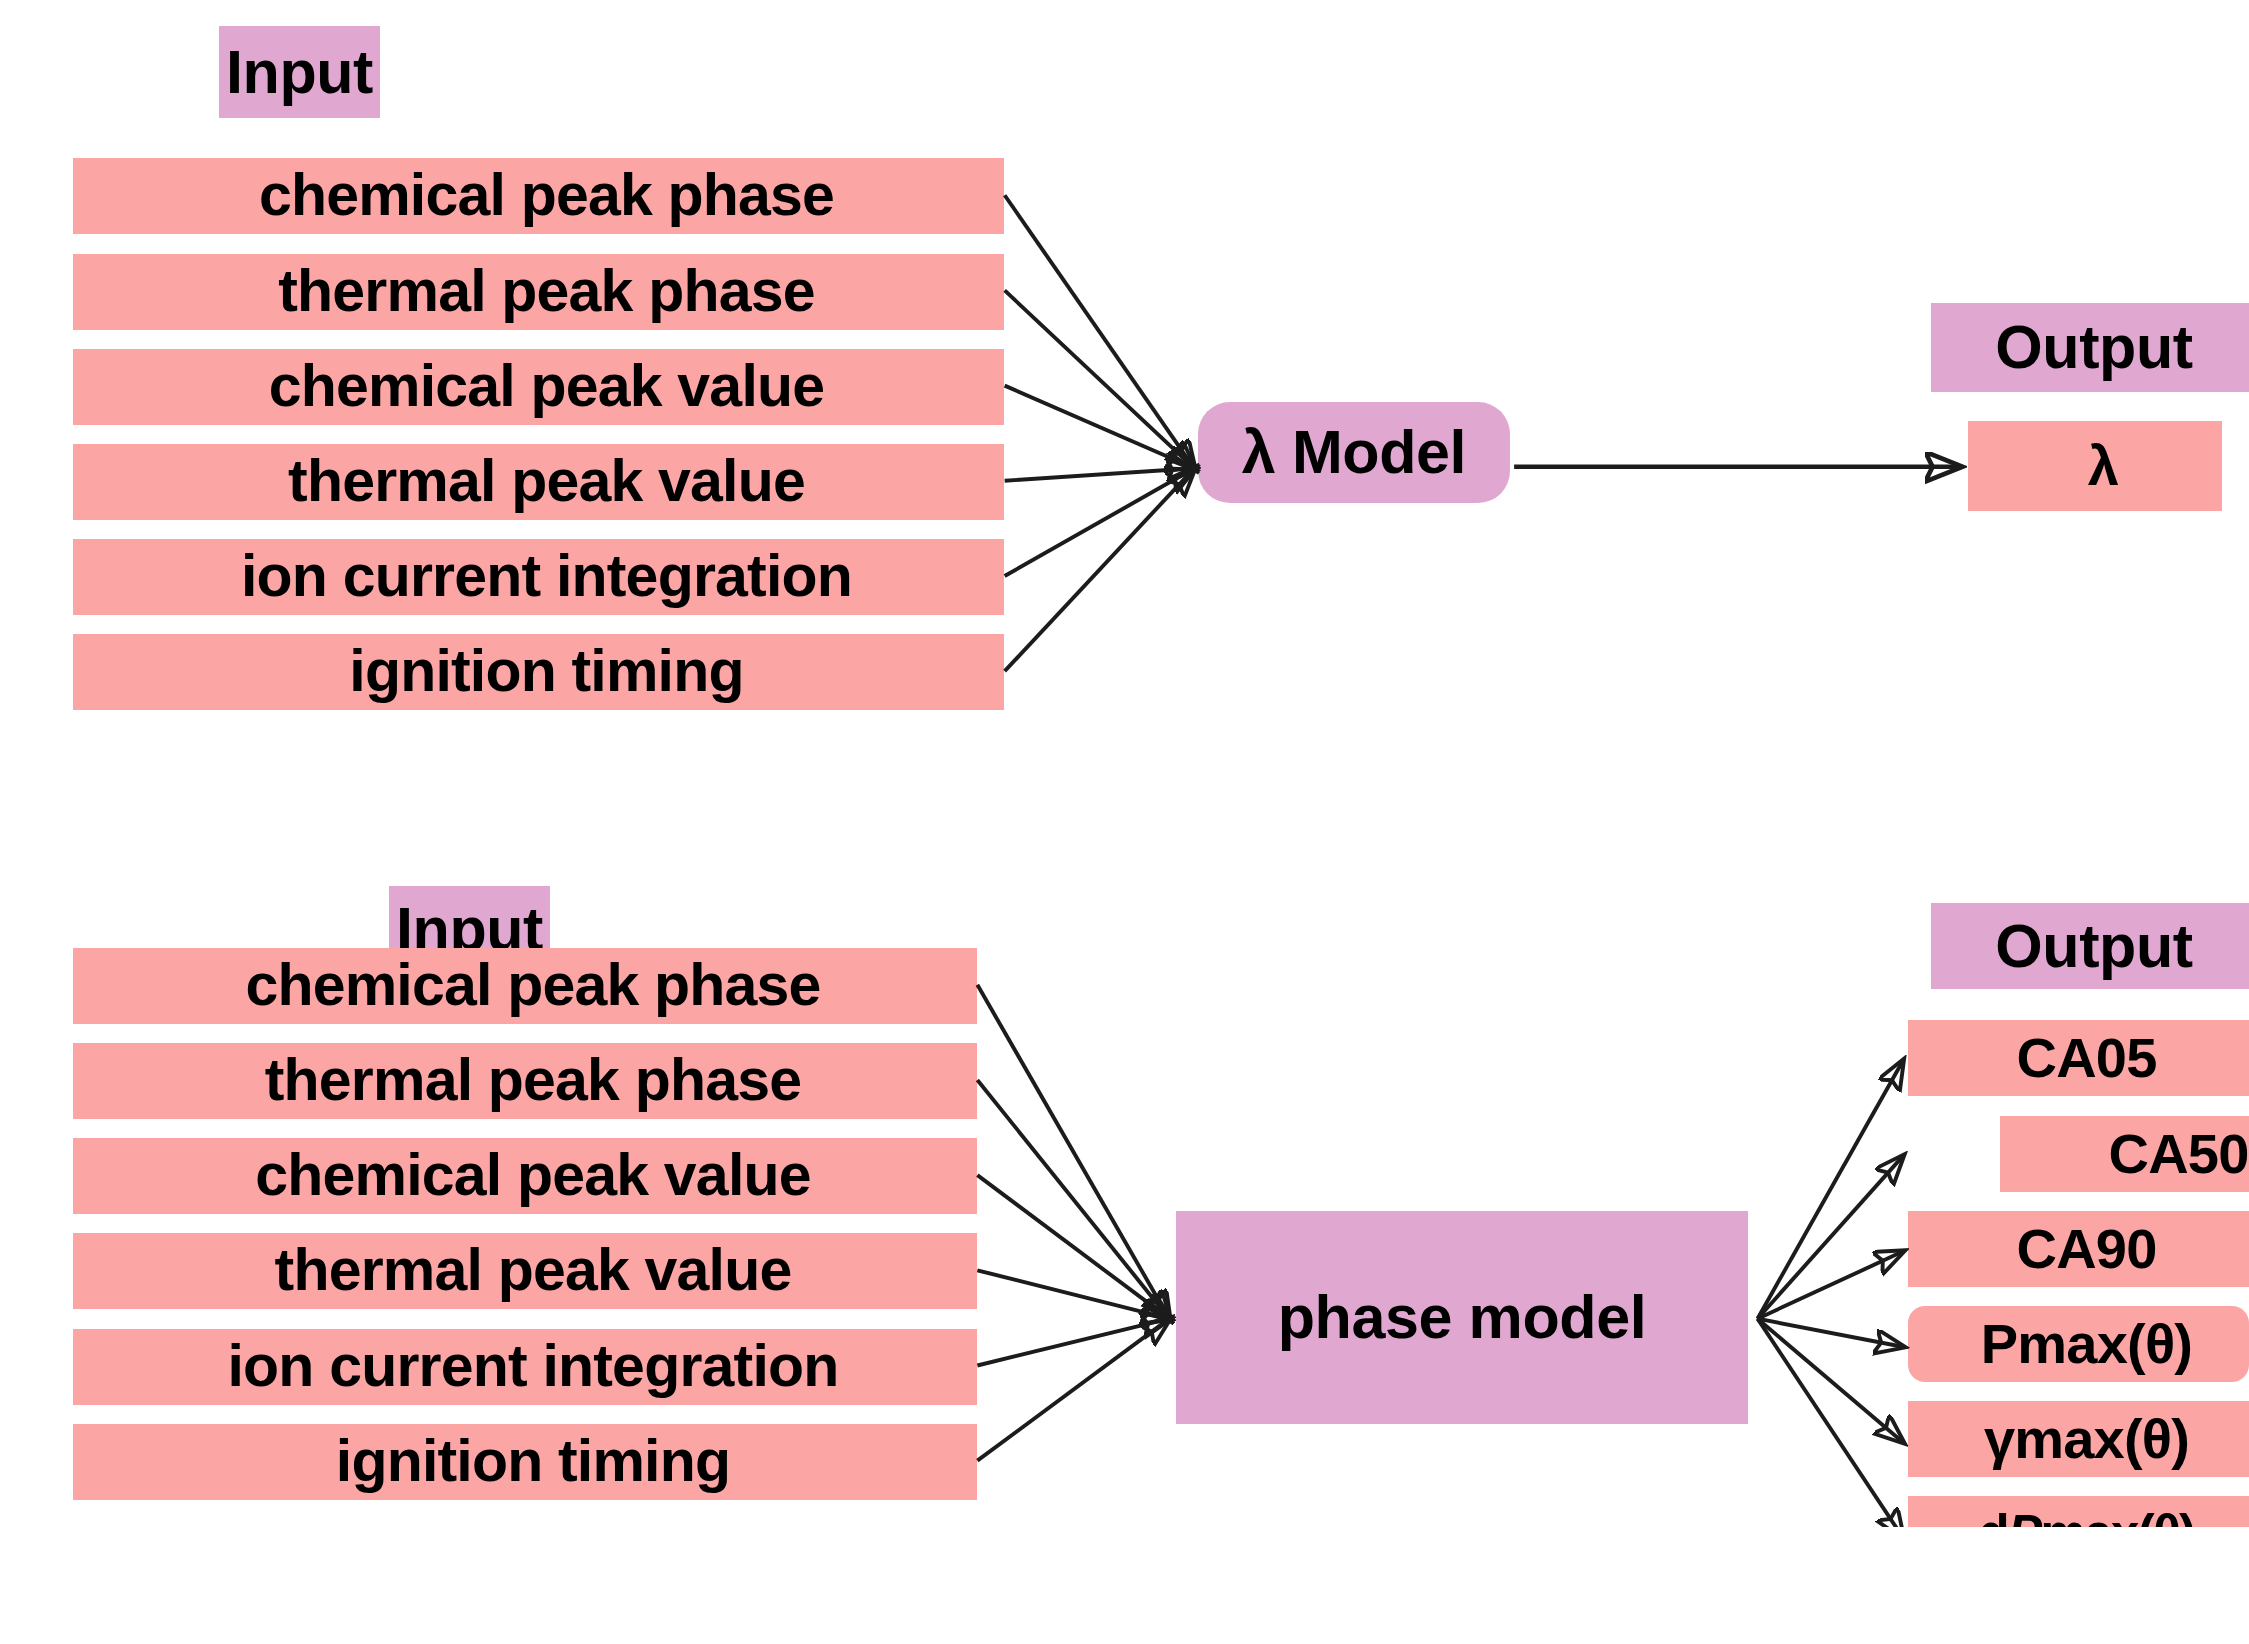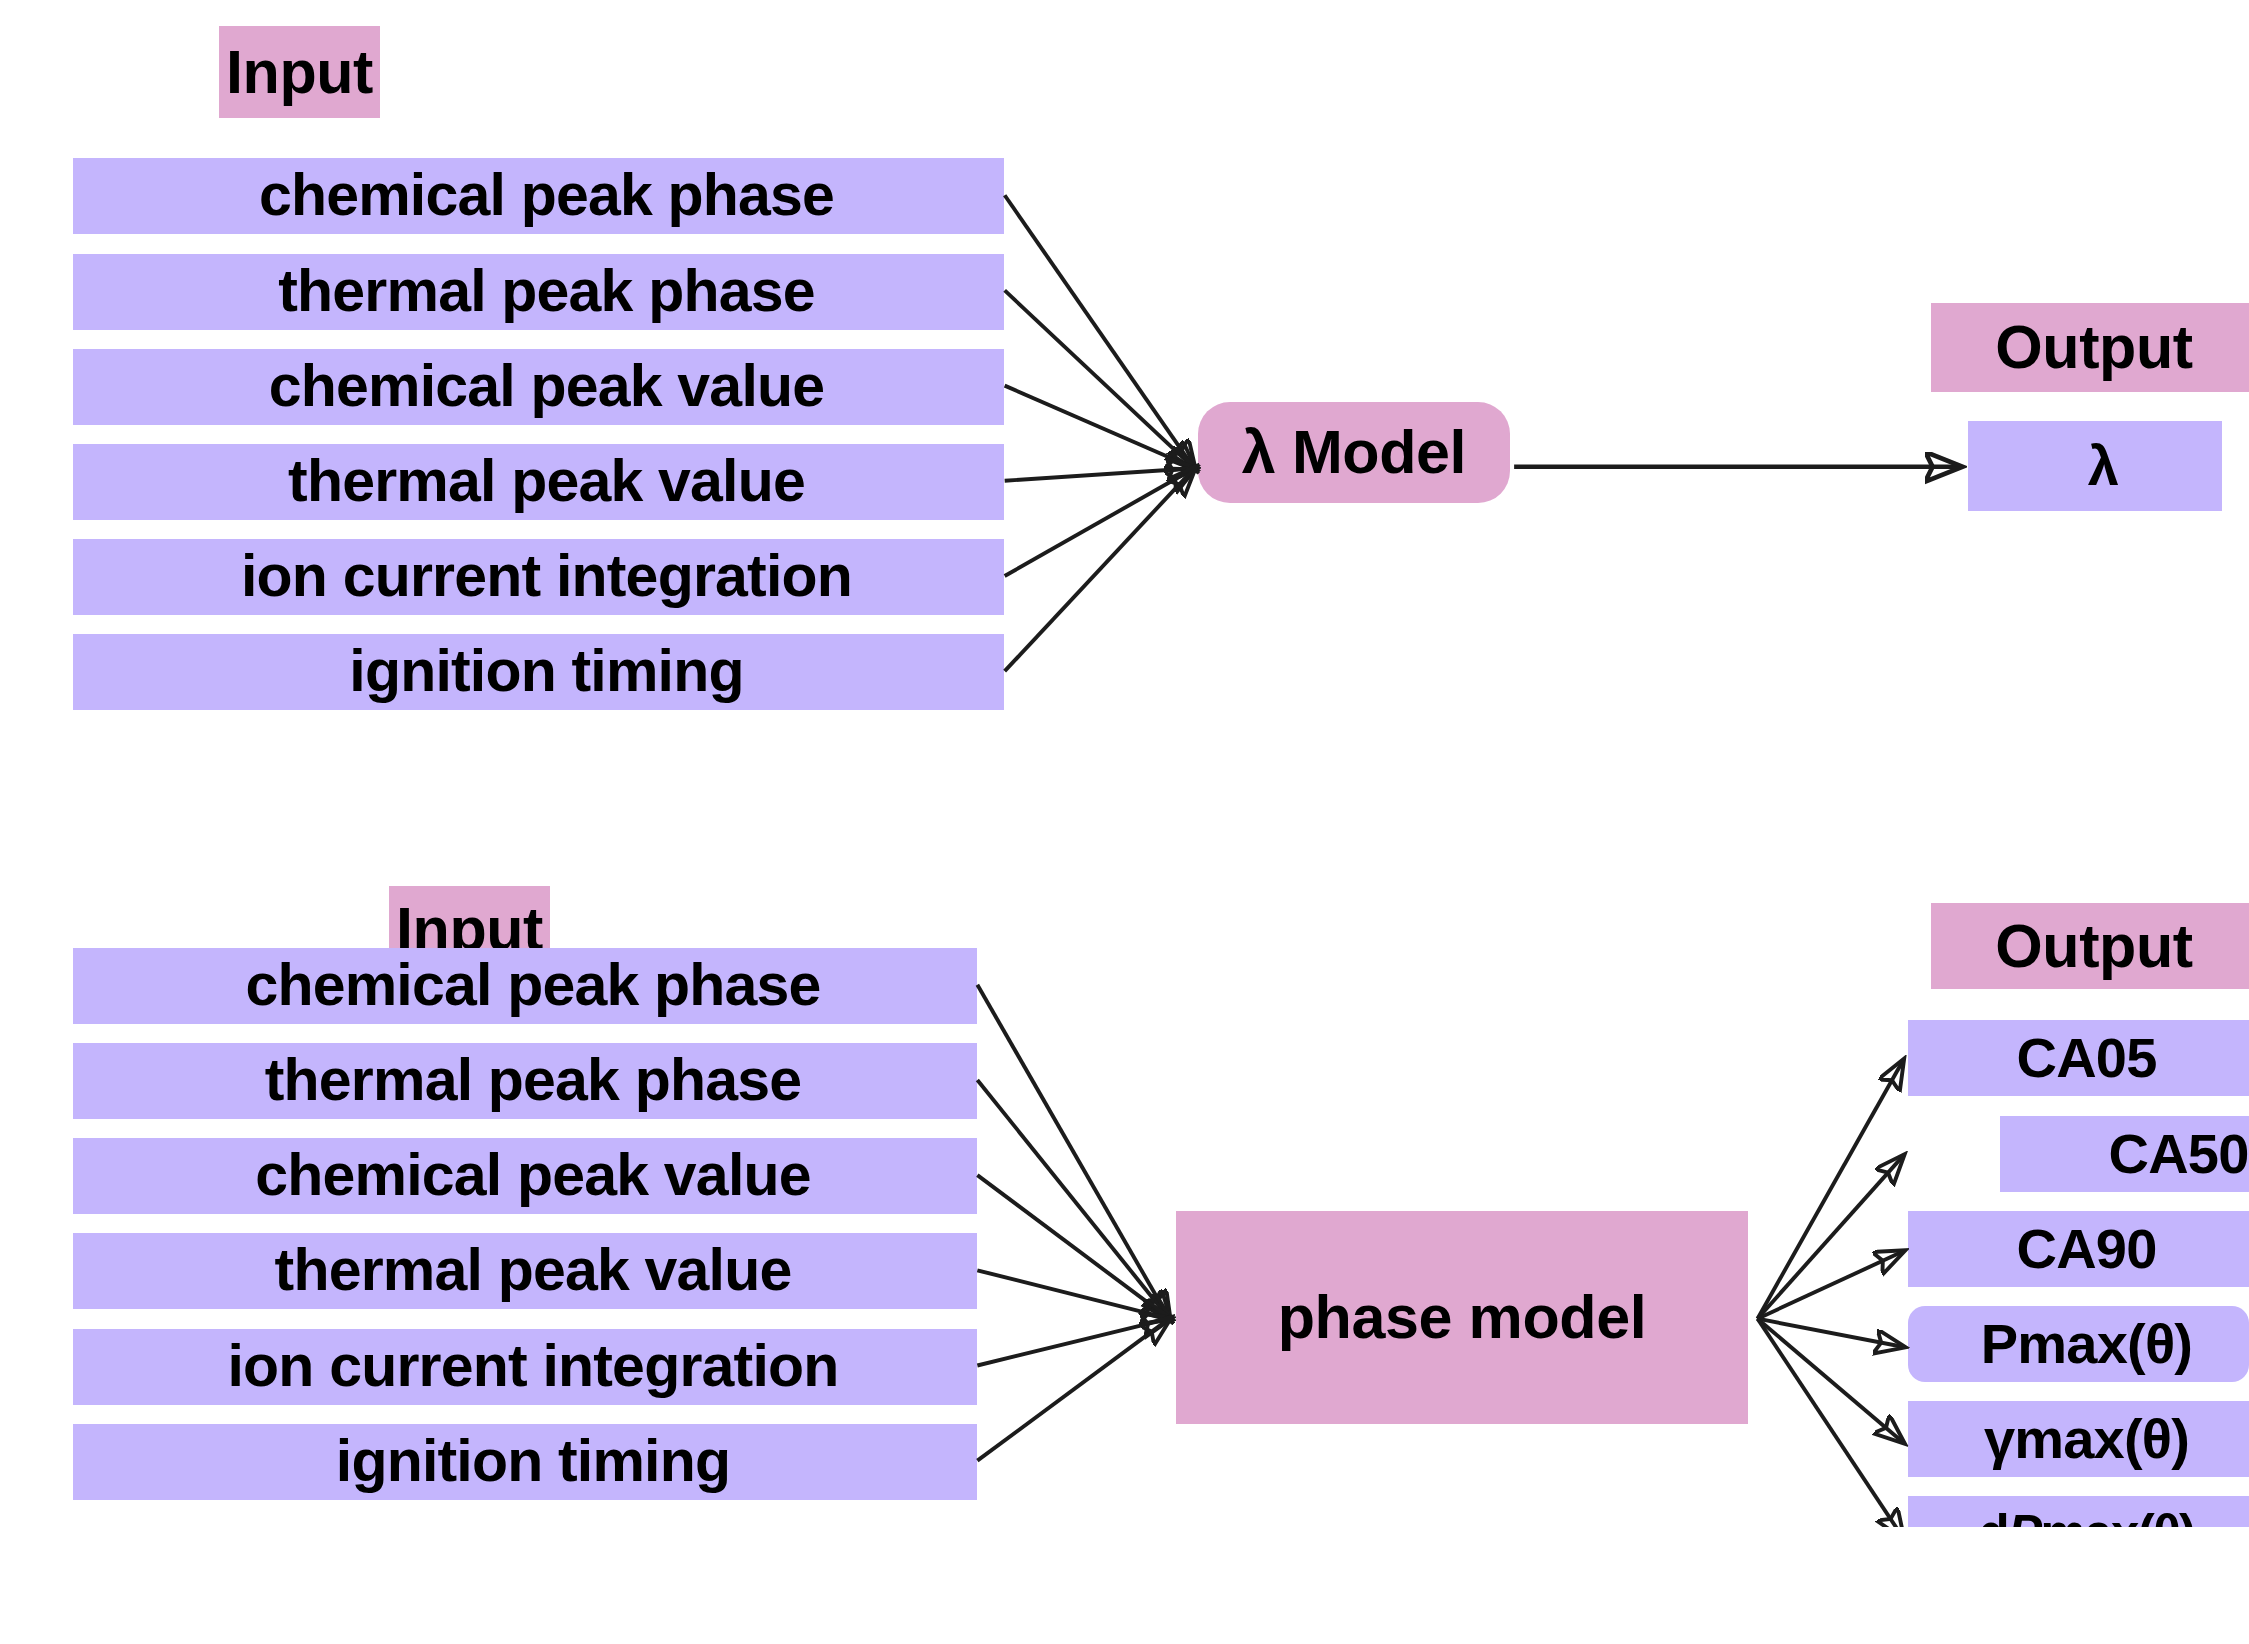--- a/index.html
+++ b/index.html
@@ -27,21 +27,21 @@
     justify-content: center;
     color: #000000;
     font-weight: bold;
     line-height: 1.05;
     white-space: nowrap;
   }
   .pink {
     background: #e0a8d0;
   }
   .yellow {
-    background: #c4b5fd;
+    background: #fca5a5;
     padding-left: 16px;
   }
   .io-label {
     font-size: 61px;
     letter-spacing: -0.4px;
   }
   .feature-row {
     font-size: 59px;
     letter-spacing: -0.8px;
   }

